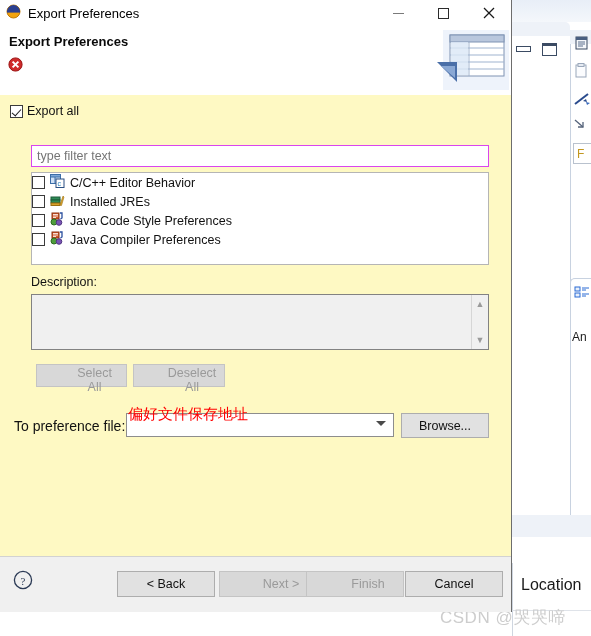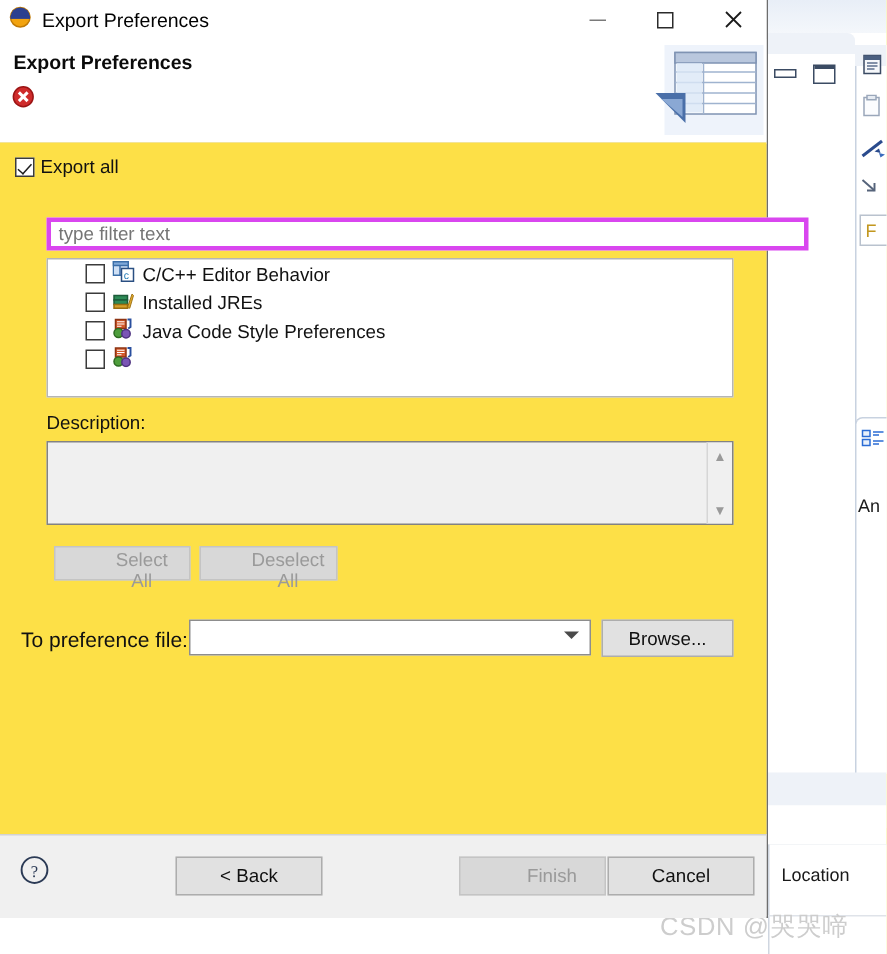--- a/index.html
+++ b/index.html
@@ -73,21 +73,21 @@
   }
   .bg-bottom-strip2{
     position:absolute;left:505px;top:537px;width:86px;height:26px;
     background:#ffffff;border-bottom:1px solid #cfd6e0;
   }
   .bg-statusrow{
     position:absolute;left:512px;top:563px;width:79px;height:73px;
     background:#ffffff;border-left:1px solid #cfd6e0;
   }
   .bg-loc-label{
-    position:absolute;left:521px;top:576px;font-size:12px;color:#1a1a1a;
+    position:absolute;left:521px;top:576px;font-size:16px;color:#1a1a1a;
   }
   .bg-statuscell-sep{
     position:absolute;left:512px;top:610px;width:79px;height:1px;background:#dfe3e9;
   }
 
   
   .watermark{
     position:absolute;left:440px;top:606px;
     font-size:17px;color:#cdcdcd;white-space:nowrap;
     letter-spacing:0.5px;
@@ -117,48 +117,48 @@
   .banner-title{
     position:absolute;left:9px;top:8px;font-size:13px;font-weight:bold;color:#0a0a0a;
   }
   .banner-msg{
     position:absolute;left:30px;top:32px;font-size:12.5px;color:#161616;
   }
   .banner-erricon{position:absolute;left:8px;top:31px;}
   .banner-img{position:absolute;right:0;top:0;width:80px;height:68px;overflow:hidden;}
 
   .body-area{
-    position:absolute;left:0;top:95px;width:511px;height:461px;background:#fde047;
+    position:absolute;left:0;top:95px;width:511px;height:461px;background:#fef9c3;
   }
 
   .export-all-row{
     position:absolute;left:10px;top:9px;display:flex;align-items:center;gap:4px;
   }
   .cbox{
     width:13px;height:13px;border:1px solid #3b3b3b;background:#fff;
     box-sizing:border-box;position:relative;display:inline-block;
   }
   .cbox.checked::after{
     content:"";position:absolute;left:3px;top:1px;width:4px;height:8px;
     border:solid #1d1d1d;border-width:0 1.6px 1.6px 0;transform:rotate(42deg);
   }
   .export-all-label{font-size:12.5px;color:#111;}
 
   .filter-input{
-    position:absolute;left:31px;top:50px;width:508px;height:22px;
-    background:#fff;border:3px solid #d946ef;box-sizing:border-box;
+    position:absolute;left:31px;top:50px;width:458px;height:22px;
+    background:#fff;border:1px solid #d946ef;box-sizing:border-box;
     font-size:12.5px;color:#777;padding:2px 5px;line-height:18px;
     font-family:"Liberation Sans","DejaVu Sans",sans-serif;
   }
   .tree-box{
     position:absolute;left:31px;top:77px;width:458px;height:93px;
     background:#fff;border:1px solid #b5b5b5;box-sizing:border-box;
   }
   .tree-row{
-    display:flex;align-items:center;height:19px;padding-left:25px;gap:5px;
+    display:flex;align-items:center;height:19px;gap:5px;
   }
   .tree-label{font-size:12.5px;color:#111;white-space:nowrap;}
 
   .desc-label{position:absolute;left:31px;top:180px;font-size:12.5px;color:#111;}
   .desc-box{
     position:absolute;left:31px;top:199px;width:458px;height:56px;
     background:#f0f0f0;border:1px solid #828282;box-sizing:border-box;
   }
   .desc-scroll{
     position:absolute;right:0;top:0;width:16px;height:100%;
@@ -401,47 +401,50 @@
           <svg width="15" height="14" viewBox="0 0 15 14">
             <rect x="2" y="1" width="7" height="6" fill="#d45a2a" stroke="#8d3312"></rect>
             <line x1="3" y1="2.5" x2="8" y2="2.5" stroke="#fff" stroke-width="0.8"></line>
             <line x1="3" y1="4" x2="8" y2="4" stroke="#fff" stroke-width="0.8"></line>
             <line x1="3" y1="5.5" x2="6" y2="5.5" stroke="#fff" stroke-width="0.8"></line>
             <circle cx="4" cy="10" r="3" fill="#4e9e3c" stroke="#2c6a20"></circle>
             <circle cx="9" cy="10.5" r="2.8" fill="#7a55b5" stroke="#4e3380"></circle>
             <path d="M10 1 L12 1 L12 6 L10.5 7" stroke="#2a4f9e" stroke-width="1.3" fill="none"></path>
           </svg>
         </span>
+        <span class="tree-label">Java Compiler Preferences</span>
       </div>
     </div>
 
     <div class="desc-label">Description:</div>
     <div class="desc-box">
       <div class="desc-scroll">
         <div class="sb-arrow up">▲</div>
         <div class="sb-arrow down">▼</div>
       </div>
     </div>
 
     <button class="btn disabled btn-selall">Select All</button>
     <button class="btn disabled btn-deselall">Deselect All</button>
 
     <div class="pref-label">To preference file:</div>
     <div class="combo">
       <div class="combo-value"></div>
       <div class="combo-arrow"></div>
     </div>
+    <div class="annot-red">偏好文件保存地址</div>
     <button class="btn btn-browse">Browse...</button>
 
   </div>
 
   <div class="btnbar">
     <span class="help-icon">
       <svg width="20" height="20" viewBox="0 0 20 20">
         <circle cx="10" cy="10" r="8.6" fill="none" stroke="#2b3a55" stroke-width="1.3"></circle>
         <text x="10" y="14.5" font-size="11" fill="#2b3a55" text-anchor="middle" font-family="serif">?</text>
       </svg>
     </span>
     <button class="btn bb-btn bb-back">&lt; Back</button>
+    <button class="btn disabled bb-btn bb-next">Next &gt;</button>
     <button class="btn bb-btn bb-cancel">Cancel</button>
     <button class="btn disabled bb-btn bb-finish">Finish</button>
   </div>
 </div>
 
 </body></html>

